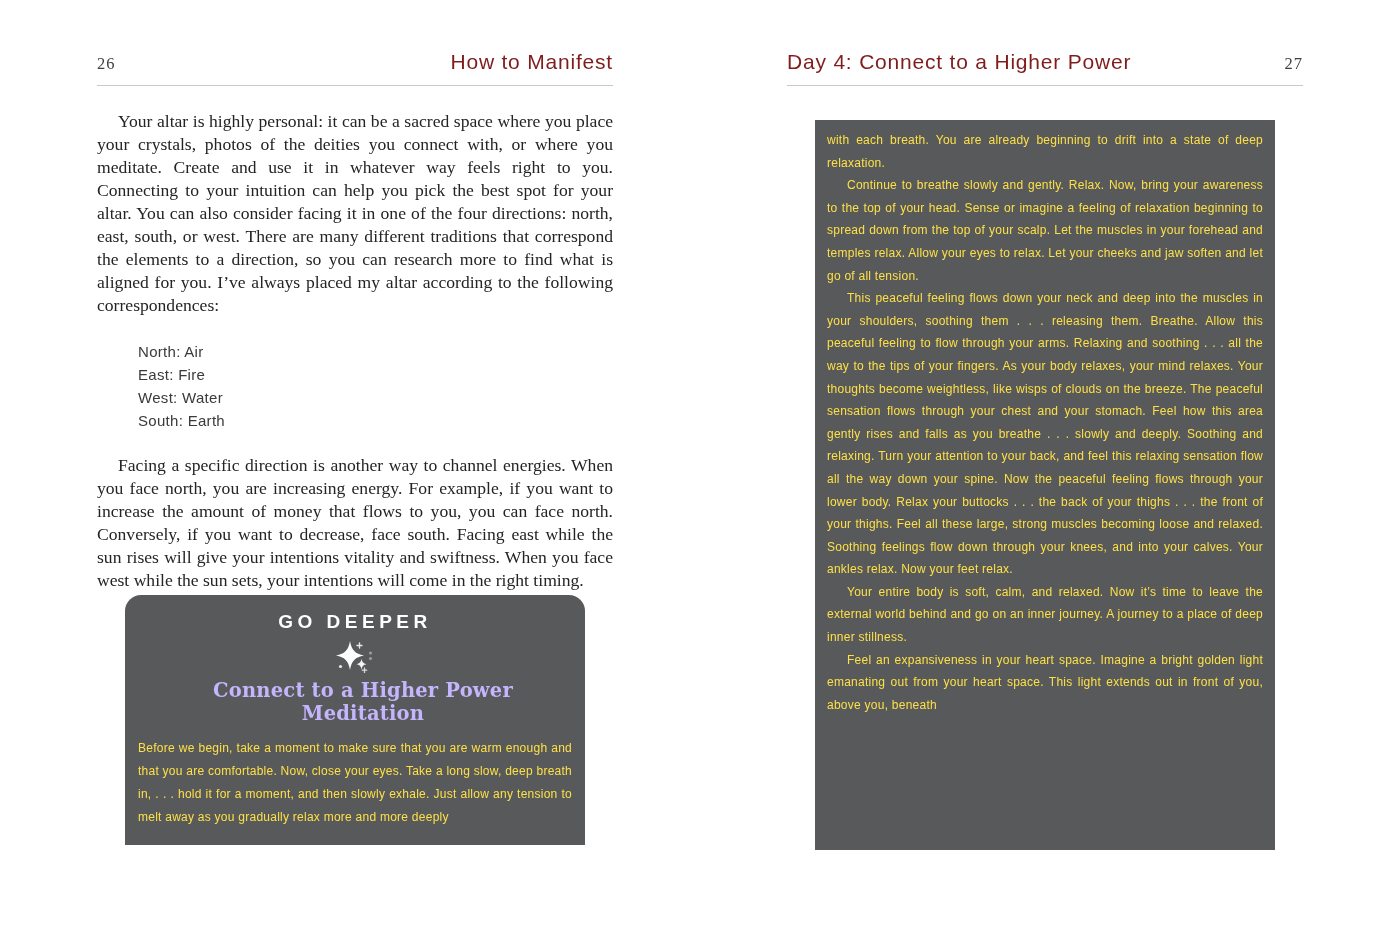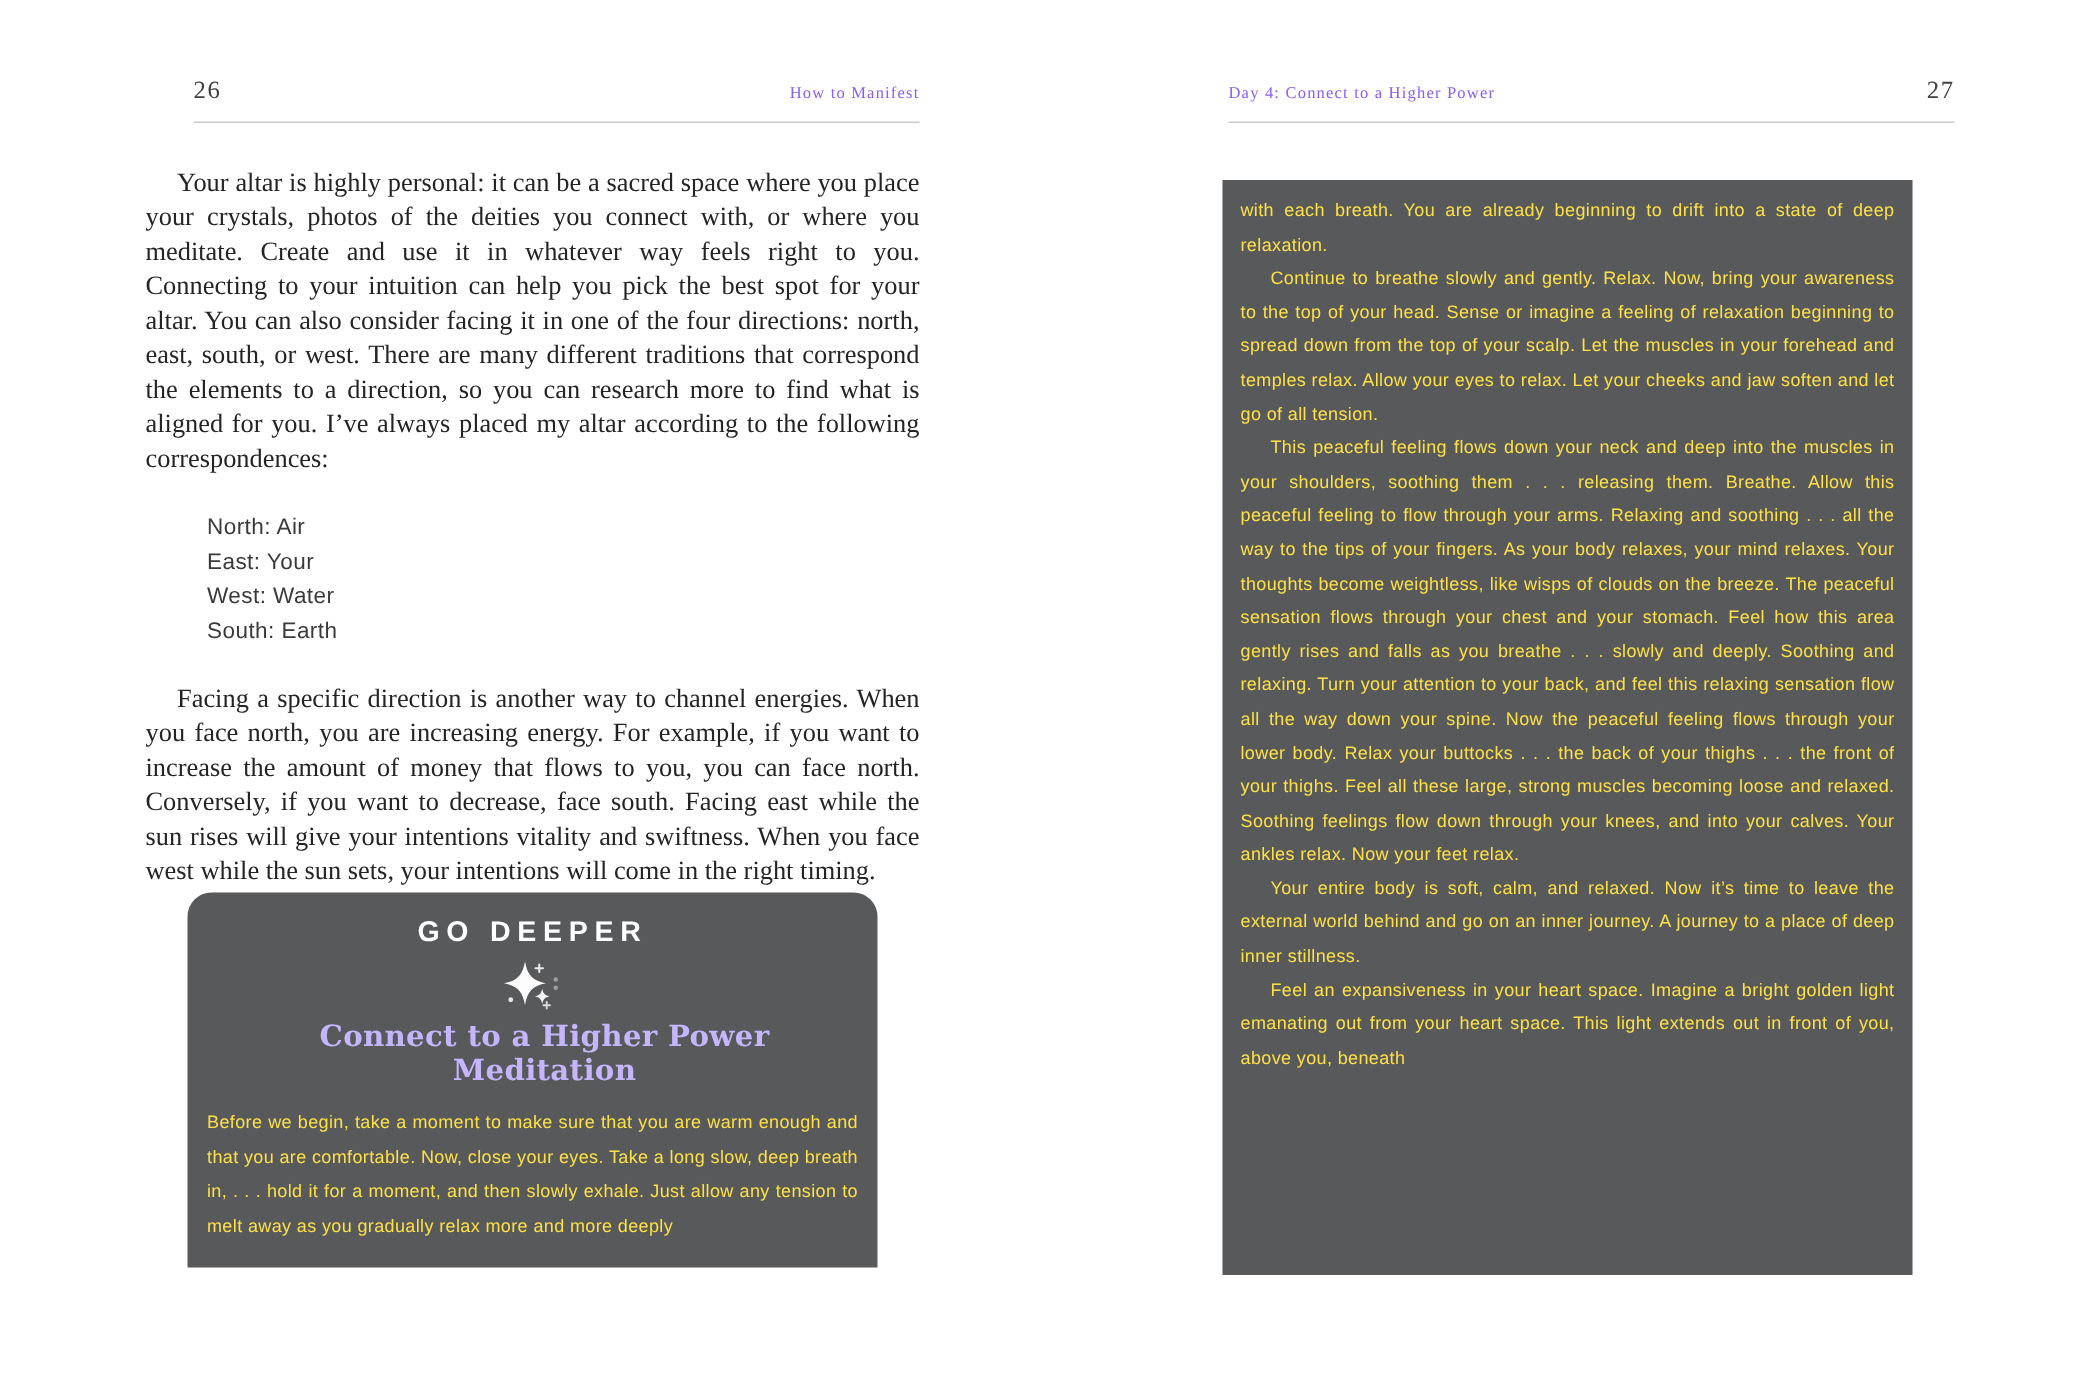--- a/index.html
+++ b/index.html
@@ -14,25 +14,24 @@
   .page-col { position: absolute; top: 0; width: 516px; height: 933px; }
   .page-left  { left: 97px;  }
   .page-right { left: 787px; }
 
   
   .running-header {
     position: absolute; top: 50px; left: 0; right: 0;
     display: flex; justify-content: space-between; align-items: baseline;
     padding-bottom: 11px;
     border-bottom: 1px solid #c9c9c9;
-    margin-left: 32px;
   }
   .header-title {
-    font-family: Liberation Serif, serif;
-    font-size: 11px; letter-spacing: 0.8px; color: #8b5cf6;
+    font-family: Liberation Sans, sans-serif;
+    font-size: 21px; letter-spacing: 0.8px; color: #7f1d1d;
   }
   .page-number {
     font-family: "Liberation Serif", serif;
     font-size: 16.5px; color: #414042; letter-spacing: 1px;
   }
 
   
   .body-copy {
     position: absolute; top: 110px; left: 0; right: 0;
     font-family: "Liberation Serif", serif;
@@ -96,21 +95,21 @@
     <div class="running-header">
       <span class="page-number">26</span>
       <span class="header-title">How to Manifest</span>
     </div>
 
     <div class="body-copy">
       <p>Your altar is highly personal: it can be a sacred space where you place your crystals, photos of the deities you connect with, or where you meditate. Create and use it in whatever way feels right to you. Connecting to your intuition can help you pick the best spot for your altar. You can also consider facing it in one of the four directions: north, east, south, or west. There are many different traditions that correspond the elements to a direction, so you can research more to find what is aligned for you. I’ve always placed my altar according to the following correspondences:</p>
 
       <ul class="correspondence-list">
         <li>North: Air</li>
-        <li>East: Your</li>
+        <li>East: Fire</li>
         <li>West: Water</li>
         <li>South: Earth</li>
       </ul>
 
       <p class="para-2">Facing a specific direction is another way to channel energies. When you face north, you are increasing energy. For example, if you want to increase the amount of money that flows to you, you can face north. Conversely, if you want to decrease, face south. Facing east while the sun rises will give your intentions vitality and swiftness. When you face west while the sun sets, your intentions will come in the right timing.</p>
     </div>
 
     <div class="go-deeper-box box-left">
       <div class="go-deeper-label">GO DEEPER</div>
 

